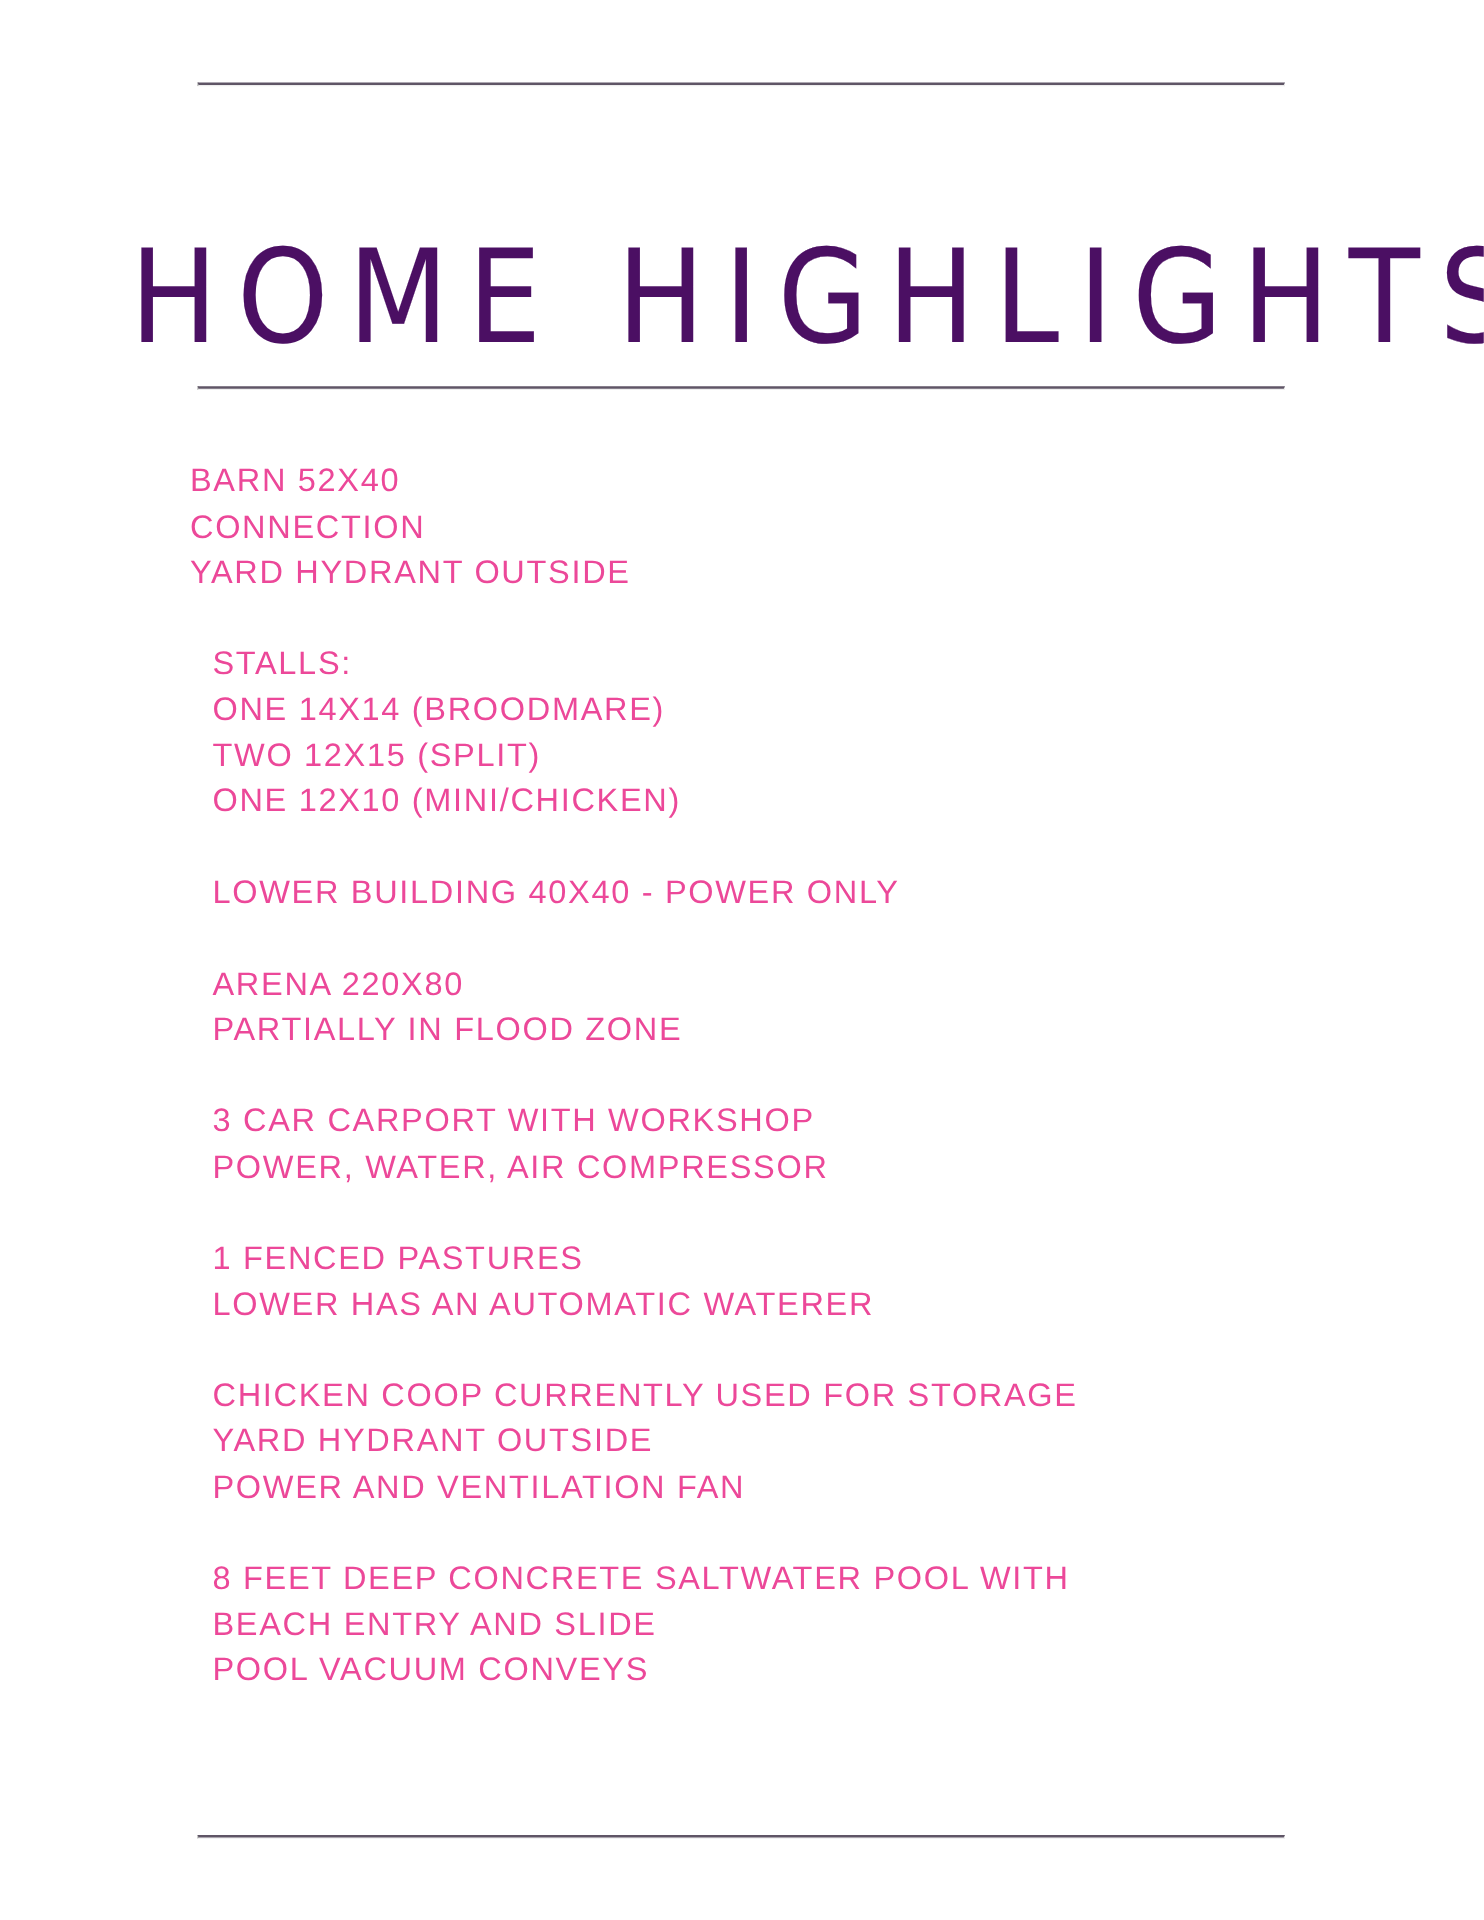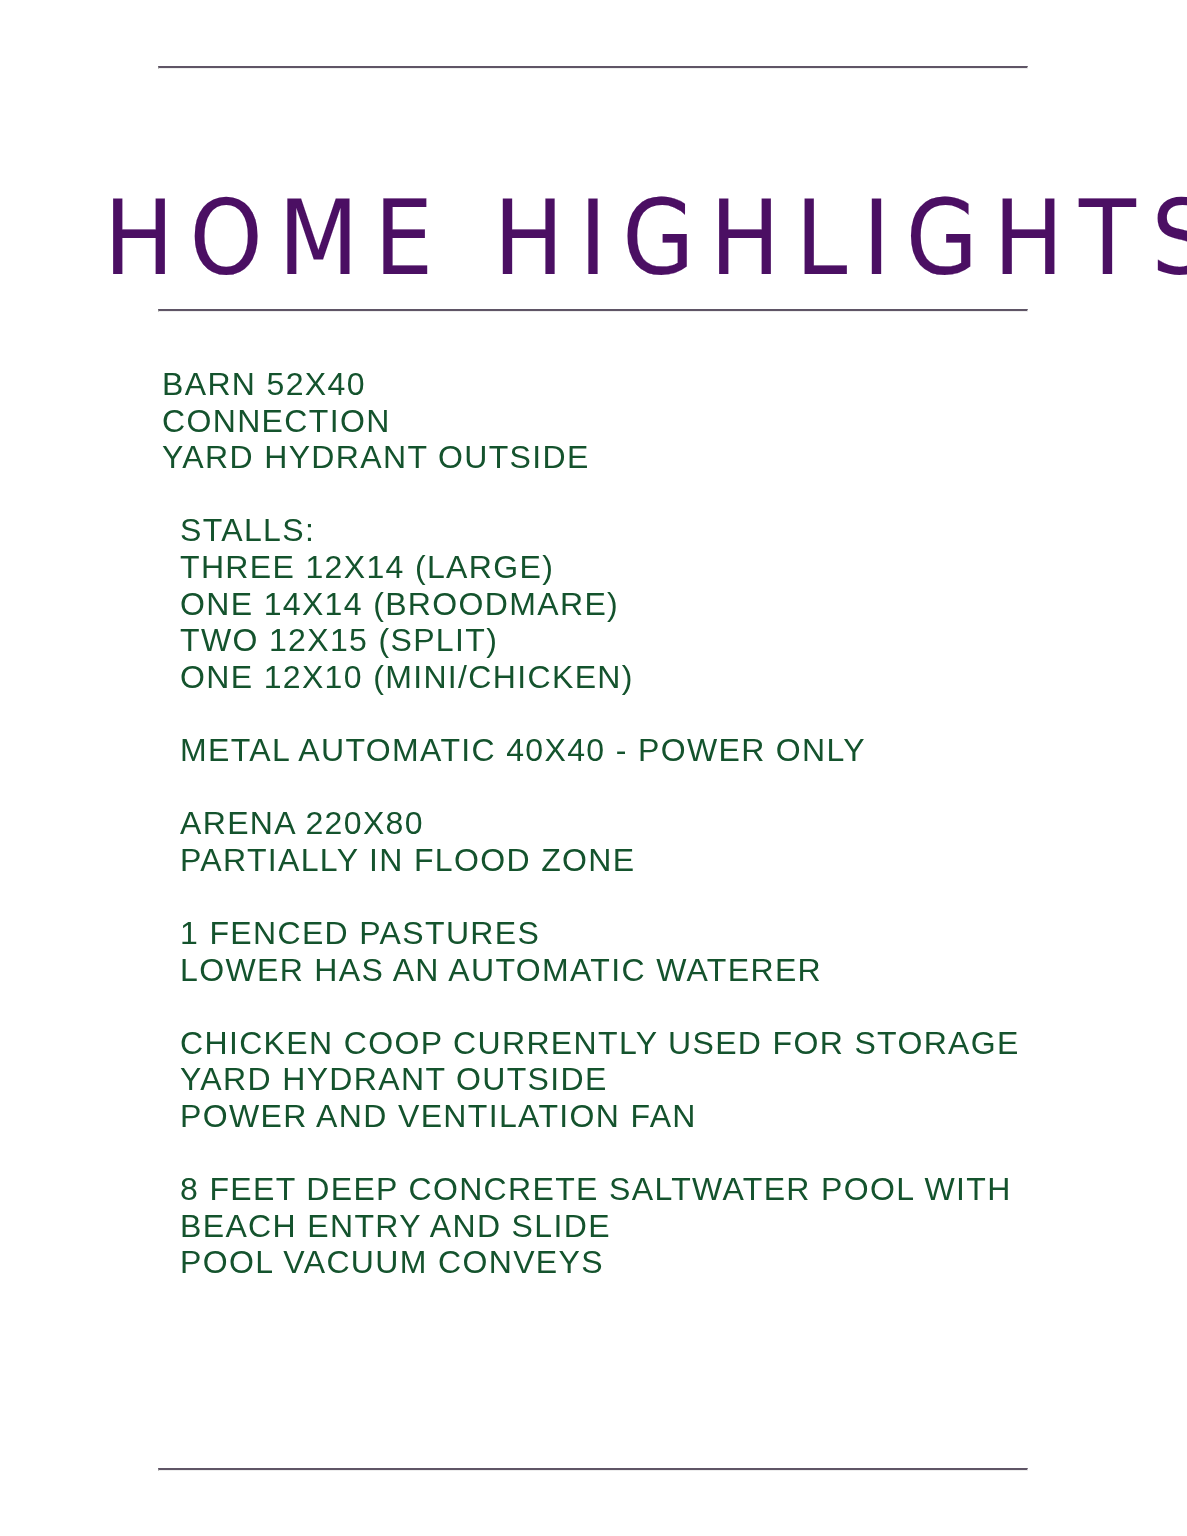--- a/index.html
+++ b/index.html
@@ -50,25 +50,25 @@
     text-align: left;
     transform: scaleY(1.08) scaleX(0.97);
     transform-origin: left top;
     -webkit-text-stroke: 0.1px #4b0f63;
   }
 
   
   .body-block {
     position: absolute;
     top: 366px;
-    left: 162px;
+    left: 152px;
     width: 900px;
-    color: #14532d;
+    color: #ec4899;
     font-family: "Liberation Sans", sans-serif;
-    font-size: 32px;
+    font-size: 26px;
     line-height: 36.6px;
     letter-spacing: 1.35px;
     font-weight: 400;
     white-space: nowrap;
   }
 
   .hl-section {
     margin: 0;
     padding: 0;
   }
@@ -96,35 +96,38 @@
   <div class="body-block">
 
     <div class="hl-section">
       <p class="hl-line">BARN 52X40</p>
       <p class="hl-line">CONNECTION</p>
       <p class="hl-line">YARD HYDRANT OUTSIDE</p>
     </div>
 
     <div class="hl-section">
       <p class="hl-line">STALLS:</p>
-      <p class="hl-line">THREE 12X14 (LARGE)</p>
       <p class="hl-line">ONE 14X14 (BROODMARE)</p>
       <p class="hl-line">TWO 12X15 (SPLIT)</p>
       <p class="hl-line">ONE 12X10 (MINI/CHICKEN)</p>
     </div>
 
     <div class="hl-section">
-      <p class="hl-line">METAL AUTOMATIC 40X40 - POWER ONLY</p>
+      <p class="hl-line">LOWER BUILDING 40X40 - POWER ONLY</p>
     </div>
 
     <div class="hl-section">
       <p class="hl-line">ARENA 220X80</p>
       <p class="hl-line">PARTIALLY IN FLOOD ZONE</p>
     </div>
 
+    <div class="hl-section">
+      <p class="hl-line">3 CAR CARPORT WITH WORKSHOP</p>
+      <p class="hl-line">POWER, WATER, AIR COMPRESSOR</p>
+    </div>
 
     <div class="hl-section">
       <p class="hl-line">1 FENCED PASTURES</p>
       <p class="hl-line">LOWER HAS AN AUTOMATIC WATERER</p>
     </div>
 
     <div class="hl-section">
       <p class="hl-line">CHICKEN COOP CURRENTLY USED FOR STORAGE</p>
       <p class="hl-line">YARD HYDRANT OUTSIDE</p>
       <p class="hl-line">POWER AND VENTILATION FAN</p>

